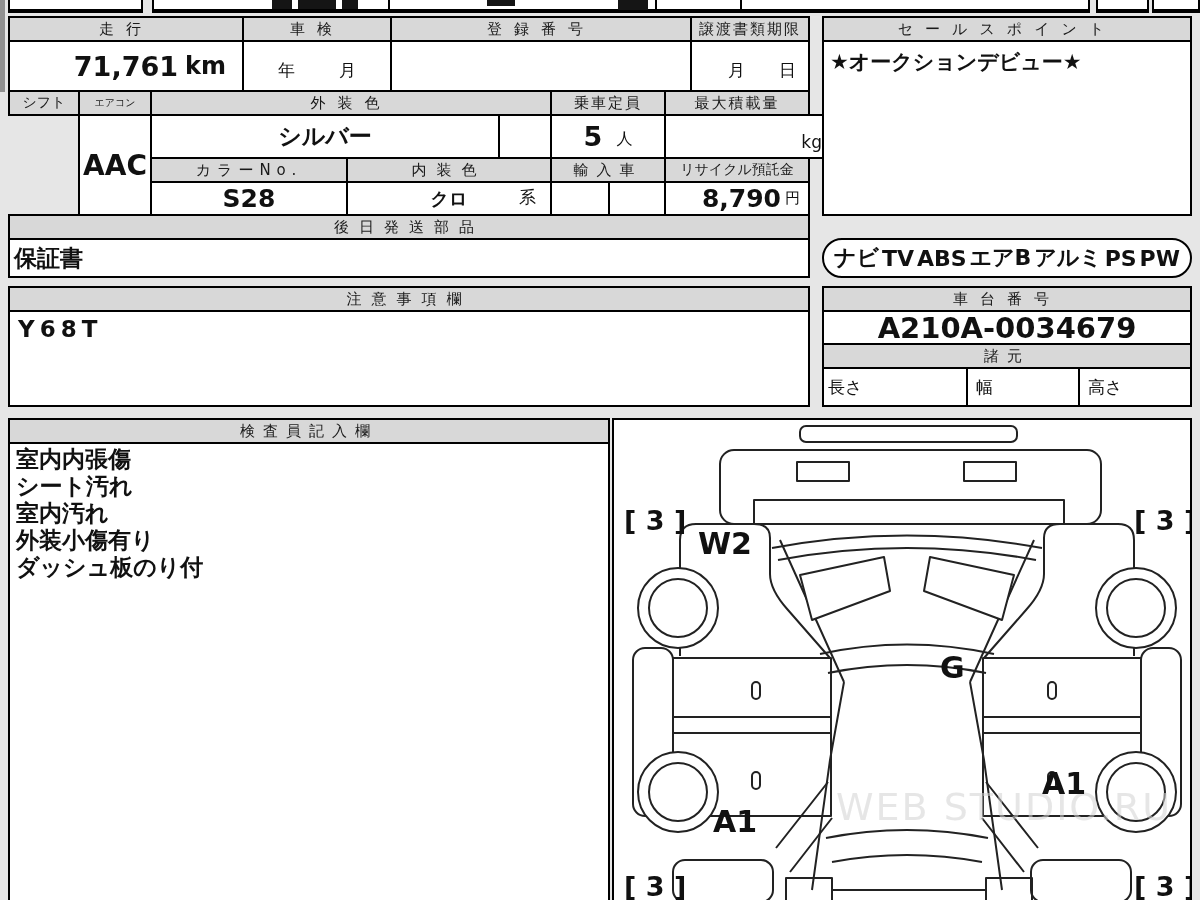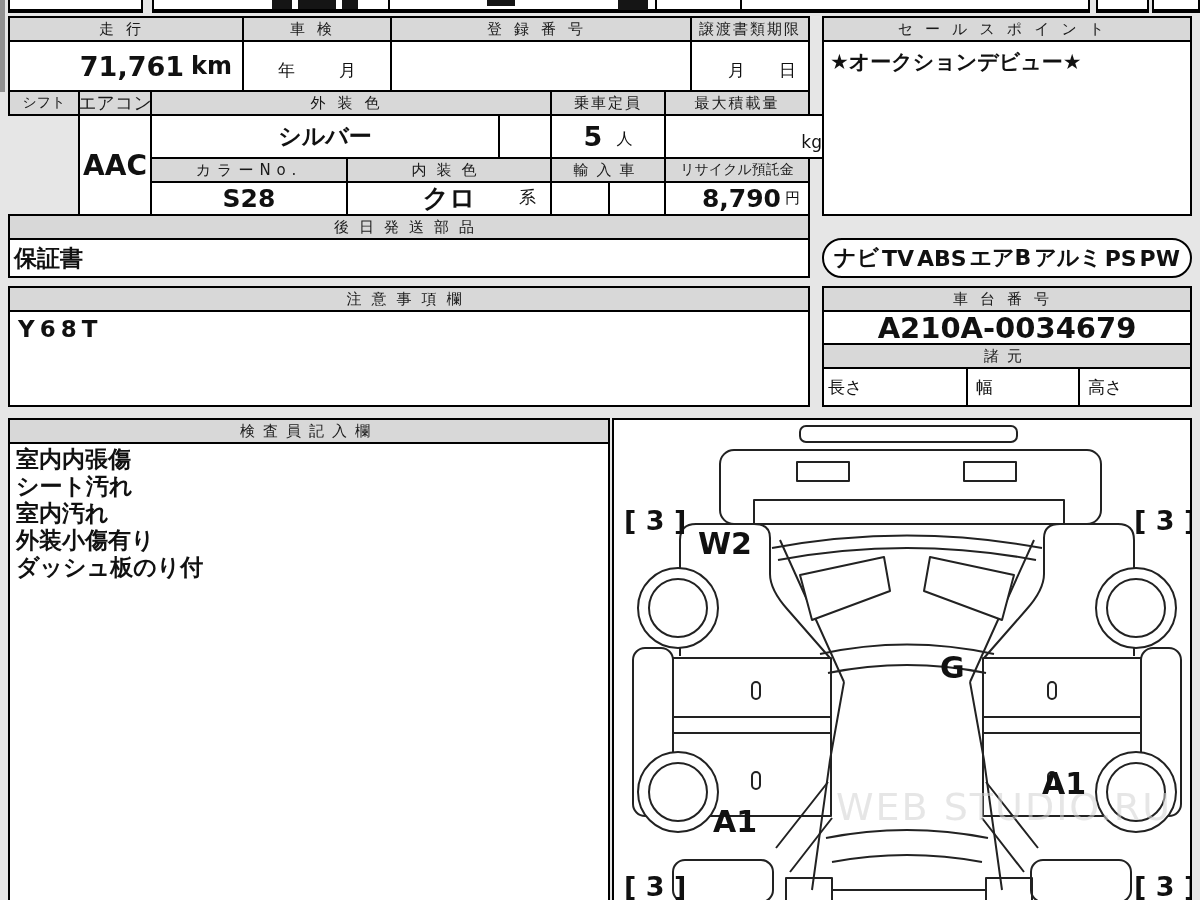--- a/index.html
+++ b/index.html
@@ -45,36 +45,36 @@
     <div class="divd" style="left:586px"></div>
   </div>
   <div class="strip" style="left:1096px;top:0;width:53px;height:13px"></div>
   <div class="strip" style="left:1152px;top:0;width:48px;height:13px"></div>
 
   <div class="c h ls12" style="left:8px;top:16px;width:236px;height:26px">走行</div>
   <div class="c h ls12" style="left:242px;top:16px;width:150px;height:26px">車検</div>
   <div class="c h ls12" style="left:390px;top:16px;width:302px;height:26px">登録番号</div>
   <div class="c h ls2" style="left:690px;top:16px;width:120px;height:26px">譲渡書類期限</div>
 
-  <div class="c" style="left:8px;top:40px;width:236px;height:52px;display:flex;align-items:center;justify-content:flex-end;padding-right:10px;">
+  <div class="c" style="left:8px;top:40px;width:236px;height:52px;display:flex;align-items:center;justify-content:flex-end;padding-right:16px;">
     <span class="v" style="font-size:27px">71,761</span>
     <span class="v" style="font-size:24px;margin-left:7px">km</span>
   </div>
   <div class="c" style="left:242px;top:40px;width:150px;height:52px;display:flex;align-items:flex-end;justify-content:center;gap:44px;padding-bottom:8px;font-size:17px;">
     <span>年</span>
     <span>月</span>
   </div>
   <div class="c" style="left:390px;top:40px;width:302px;height:52px;"></div>
   <div class="c" style="left:690px;top:40px;width:120px;height:52px;display:flex;align-items:flex-end;justify-content:flex-end;gap:34px;padding:0 12px 8px 0;font-size:17px;">
     <span>月</span>
     <span>日</span>
   </div>
 
   <div class="c h" style="left:8px;top:90px;width:72px;height:26px;font-size:14px">シフト</div>
-  <div class="c h" style="left:78px;top:90px;width:74px;height:26px;font-size:18px">エアコン</div>
+  <div class="c h" style="left:78px;top:90px;width:74px;height:26px;font-size:10px">エアコン</div>
   <div class="c h ls12" style="left:150px;top:90px;width:402px;height:26px">外装色</div>
   <div class="c h ls2" style="left:550px;top:90px;width:116px;height:26px">乗車定員</div>
   <div class="c h ls2" style="left:664px;top:90px;width:146px;height:26px">最大積載量</div>
 
   <div class="c v" style="left:78px;top:114px;width:74px;height:102px;font-size:28px">AAC</div>
   <div class="c v" style="left:150px;top:114px;width:350px;height:45px;font-size:23px">シルバー</div>
   <div class="c" style="left:498px;top:114px;width:54px;height:45px"></div>
   <div class="c" style="left:550px;top:114px;width:116px;height:45px;display:flex;align-items:center;justify-content:center;gap:14px;">
     <span class="v" style="font-size:27px">5</span>
     <span style="font-size:16px;align-self:flex-end;padding-bottom:7px">人</span>
@@ -83,21 +83,21 @@
     <span>kg</span>
   </div>
 
   <div class="c h ls6" style="left:150px;top:157px;width:198px;height:26px">カラーNo.</div>
   <div class="c h ls10" style="left:346px;top:157px;width:206px;height:26px">内装色</div>
   <div class="c h ls8" style="left:550px;top:157px;width:116px;height:26px">輸入車</div>
   <div class="c h fs14" style="left:664px;top:157px;width:146px;height:26px">リサイクル預託金</div>
 
   <div class="c v" style="left:150px;top:181px;width:198px;height:35px;font-size:25px">S28</div>
   <div class="c" style="left:346px;top:181px;width:206px;height:35px;">
-    <div class="v" style="width:100%;height:100%;font-size:26px">クロ</div>
+    <div class="v" style="width:100%;height:100%;font-size:18px">クロ</div>
     <span style="position:absolute;right:14px;bottom:5px;font-size:17px">系</span>
   </div>
   <div class="c" style="left:550px;top:181px;width:60px;height:35px"></div>
   <div class="c" style="left:608px;top:181px;width:58px;height:35px"></div>
   <div class="c" style="left:664px;top:181px;width:146px;height:35px;display:flex;align-items:center;justify-content:flex-end;padding-right:8px;">
     <span class="v" style="font-size:25px">8,790</span>
     <span style="font-size:15px;margin-left:4px;align-self:flex-end;padding-bottom:6px">円</span>
   </div>
 
   <div class="c h ls10" style="left:8px;top:214px;width:802px;height:26px">後日発送部品</div>

